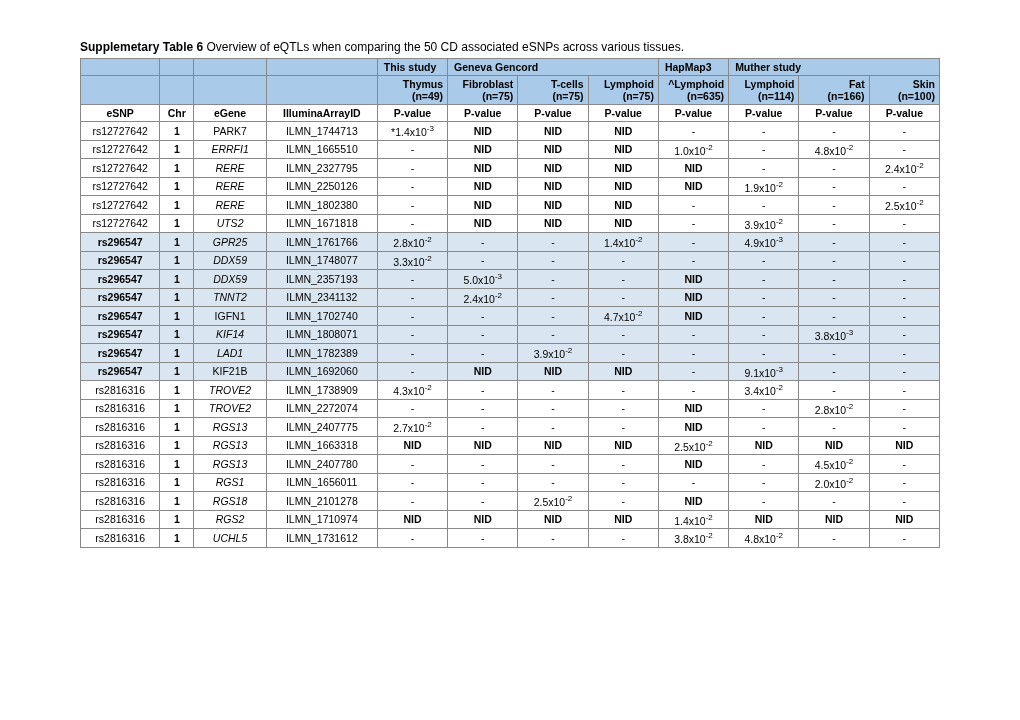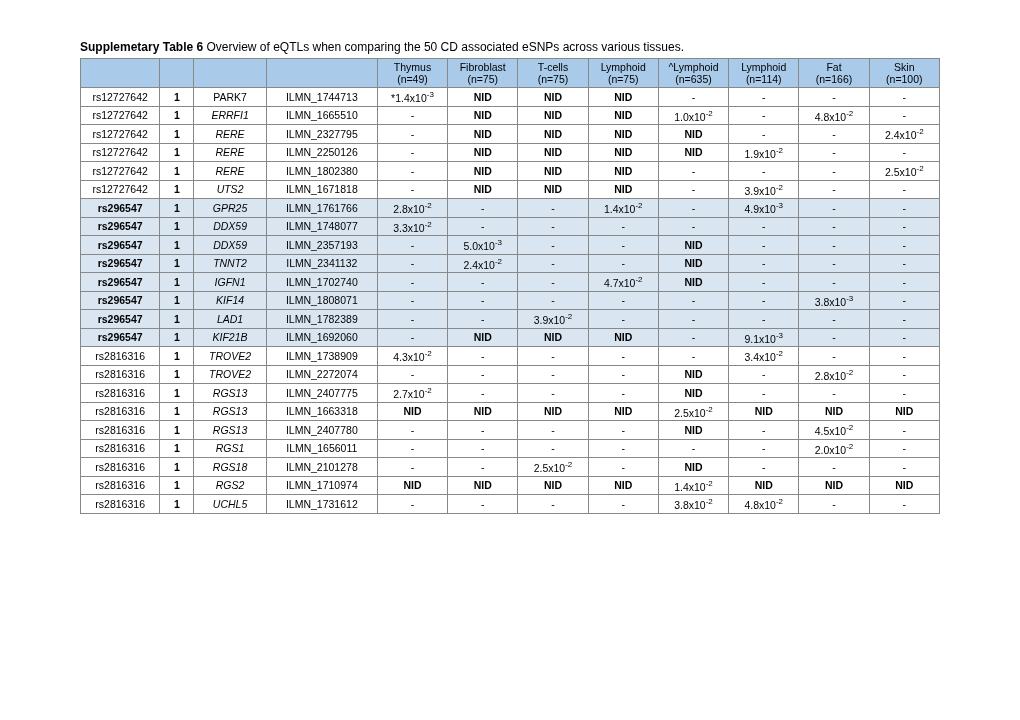--- a/index.html
+++ b/index.html
@@ -26,21 +26,21 @@
   th, td {
     border: 1px solid #888;
     padding: 2px 4px;
     text-align: center;
     vertical-align: middle;
     font-size: 10.5px;
     overflow: hidden;
     white-space: nowrap;
   }
   .hdr1 td { background: #a9cbe9; font-weight: bold; text-align: left; padding-left:6px;}
-  .hdr2 td { background: #a9cbe9; font-weight: normal; }
+  .hdr2 td { background: #a9cbe9; font-weight: bold; text-align: right; }
   .hdr3 td { background: #fff; font-weight: bold; }
   .shade td { background: #d9e5f1; }
   .col-esnp { width: 70px; }
   .col-chr { width: 30px; }
   .col-egene { width: 64px; font-style: italic;}
   .col-ill { width: 98px; }
   .pv { width: 62px; }
   sup { font-size: 8px; }
   .lbl { font-style: normal !important; font-weight:bold;}
 </style>
@@ -61,36 +61,60 @@
       <col class="pv">
       <col class="pv">
       <col class="pv">
       <col class="pv">
       <col class="pv">
       <col class="pv">
       <col class="pv">
   </colgroup>
 
   <tbody>
+      <tr class="hdr1">
+    <td></td>
+        <td></td>
+        <td></td>
+        <td></td>
+    <td>This study</td>
+    <td colspan="3">Geneva Gencord</td>
+    <td>HapMap3</td>
+    <td colspan="3">Muther study</td>
+  </tr>
 
   <tr class="hdr2">
     <td></td>
         <td></td>
         <td></td>
         <td></td>
     <td><span>Thymus</span><br><span>(n=49)</span></td>
     <td><span>Fibroblast</span><br><span>(n=75)</span></td>
     <td><span>T-cells</span><br><span>(n=75)</span></td>
     <td><span>Lymphoid</span><br><span>(n=75)</span></td>
     <td><span>^Lymphoid</span><br><span>(n=635)</span></td>
     <td><span>Lymphoid</span><br><span>(n=114)</span></td>
     <td><span>Fat</span><br><span>(n=166)</span></td>
     <td><span>Skin</span><br><span>(n=100)</span></td>
   </tr>
 
+  <tr class="hdr3">
+    <td class="lbl">eSNP</td>
+    <td class="lbl">Chr</td>
+    <td class="lbl" style="font-style:normal">eGene</td>
+    <td class="lbl">IlluminaArrayID</td>
+    <td class="lbl">P-value</td>
+    <td class="lbl">P-value</td>
+    <td class="lbl">P-value</td>
+    <td class="lbl">P-value</td>
+    <td class="lbl">P-value</td>
+    <td class="lbl">P-value</td>
+    <td class="lbl">P-value</td>
+    <td class="lbl">P-value</td>
+  </tr>
 
   </tbody>
     <tbody id="data-body">
       <tr>
         <td style="">rs12727642</td>
         <td style="font-weight:bold">1</td>
         <td style="">PARK7</td>
         <td>ILMN_1744713</td>
         <td style="">*1.4x10<sup>-3</sup></td>
         <td style="font-weight:bold;">NID</td>
@@ -223,21 +247,21 @@
         <td style="">-</td>
         <td style="">-</td>
         <td style="font-weight:bold;">NID</td>
         <td style="">-</td>
         <td style="">-</td>
         <td style="">-</td>
       </tr>
       <tr class="shade">
         <td style="font-weight:bold;">rs296547</td>
         <td style="font-weight:bold">1</td>
-        <td style="font-style:italic">IGFN1</td>
+        <td style="">IGFN1</td>
         <td>ILMN_1702740</td>
         <td style="">-</td>
         <td style="">-</td>
         <td style="">-</td>
         <td style="">4.7x10<sup>-2</sup></td>
         <td style="font-weight:bold;">NID</td>
         <td style="">-</td>
         <td style="">-</td>
         <td style="">-</td>
       </tr>
@@ -265,21 +289,21 @@
         <td style="">3.9x10<sup>-2</sup></td>
         <td style="">-</td>
         <td style="">-</td>
         <td style="">-</td>
         <td style="">-</td>
         <td style="">-</td>
       </tr>
       <tr class="shade">
         <td style="font-weight:bold;">rs296547</td>
         <td style="font-weight:bold">1</td>
-        <td style="font-style:italic">KIF21B</td>
+        <td style="">KIF21B</td>
         <td>ILMN_1692060</td>
         <td style="">-</td>
         <td style="font-weight:bold;">NID</td>
         <td style="font-weight:bold;">NID</td>
         <td style="font-weight:bold;">NID</td>
         <td style="">-</td>
         <td style="">9.1x10<sup>-3</sup></td>
         <td style="">-</td>
         <td style="">-</td>
       </tr>

